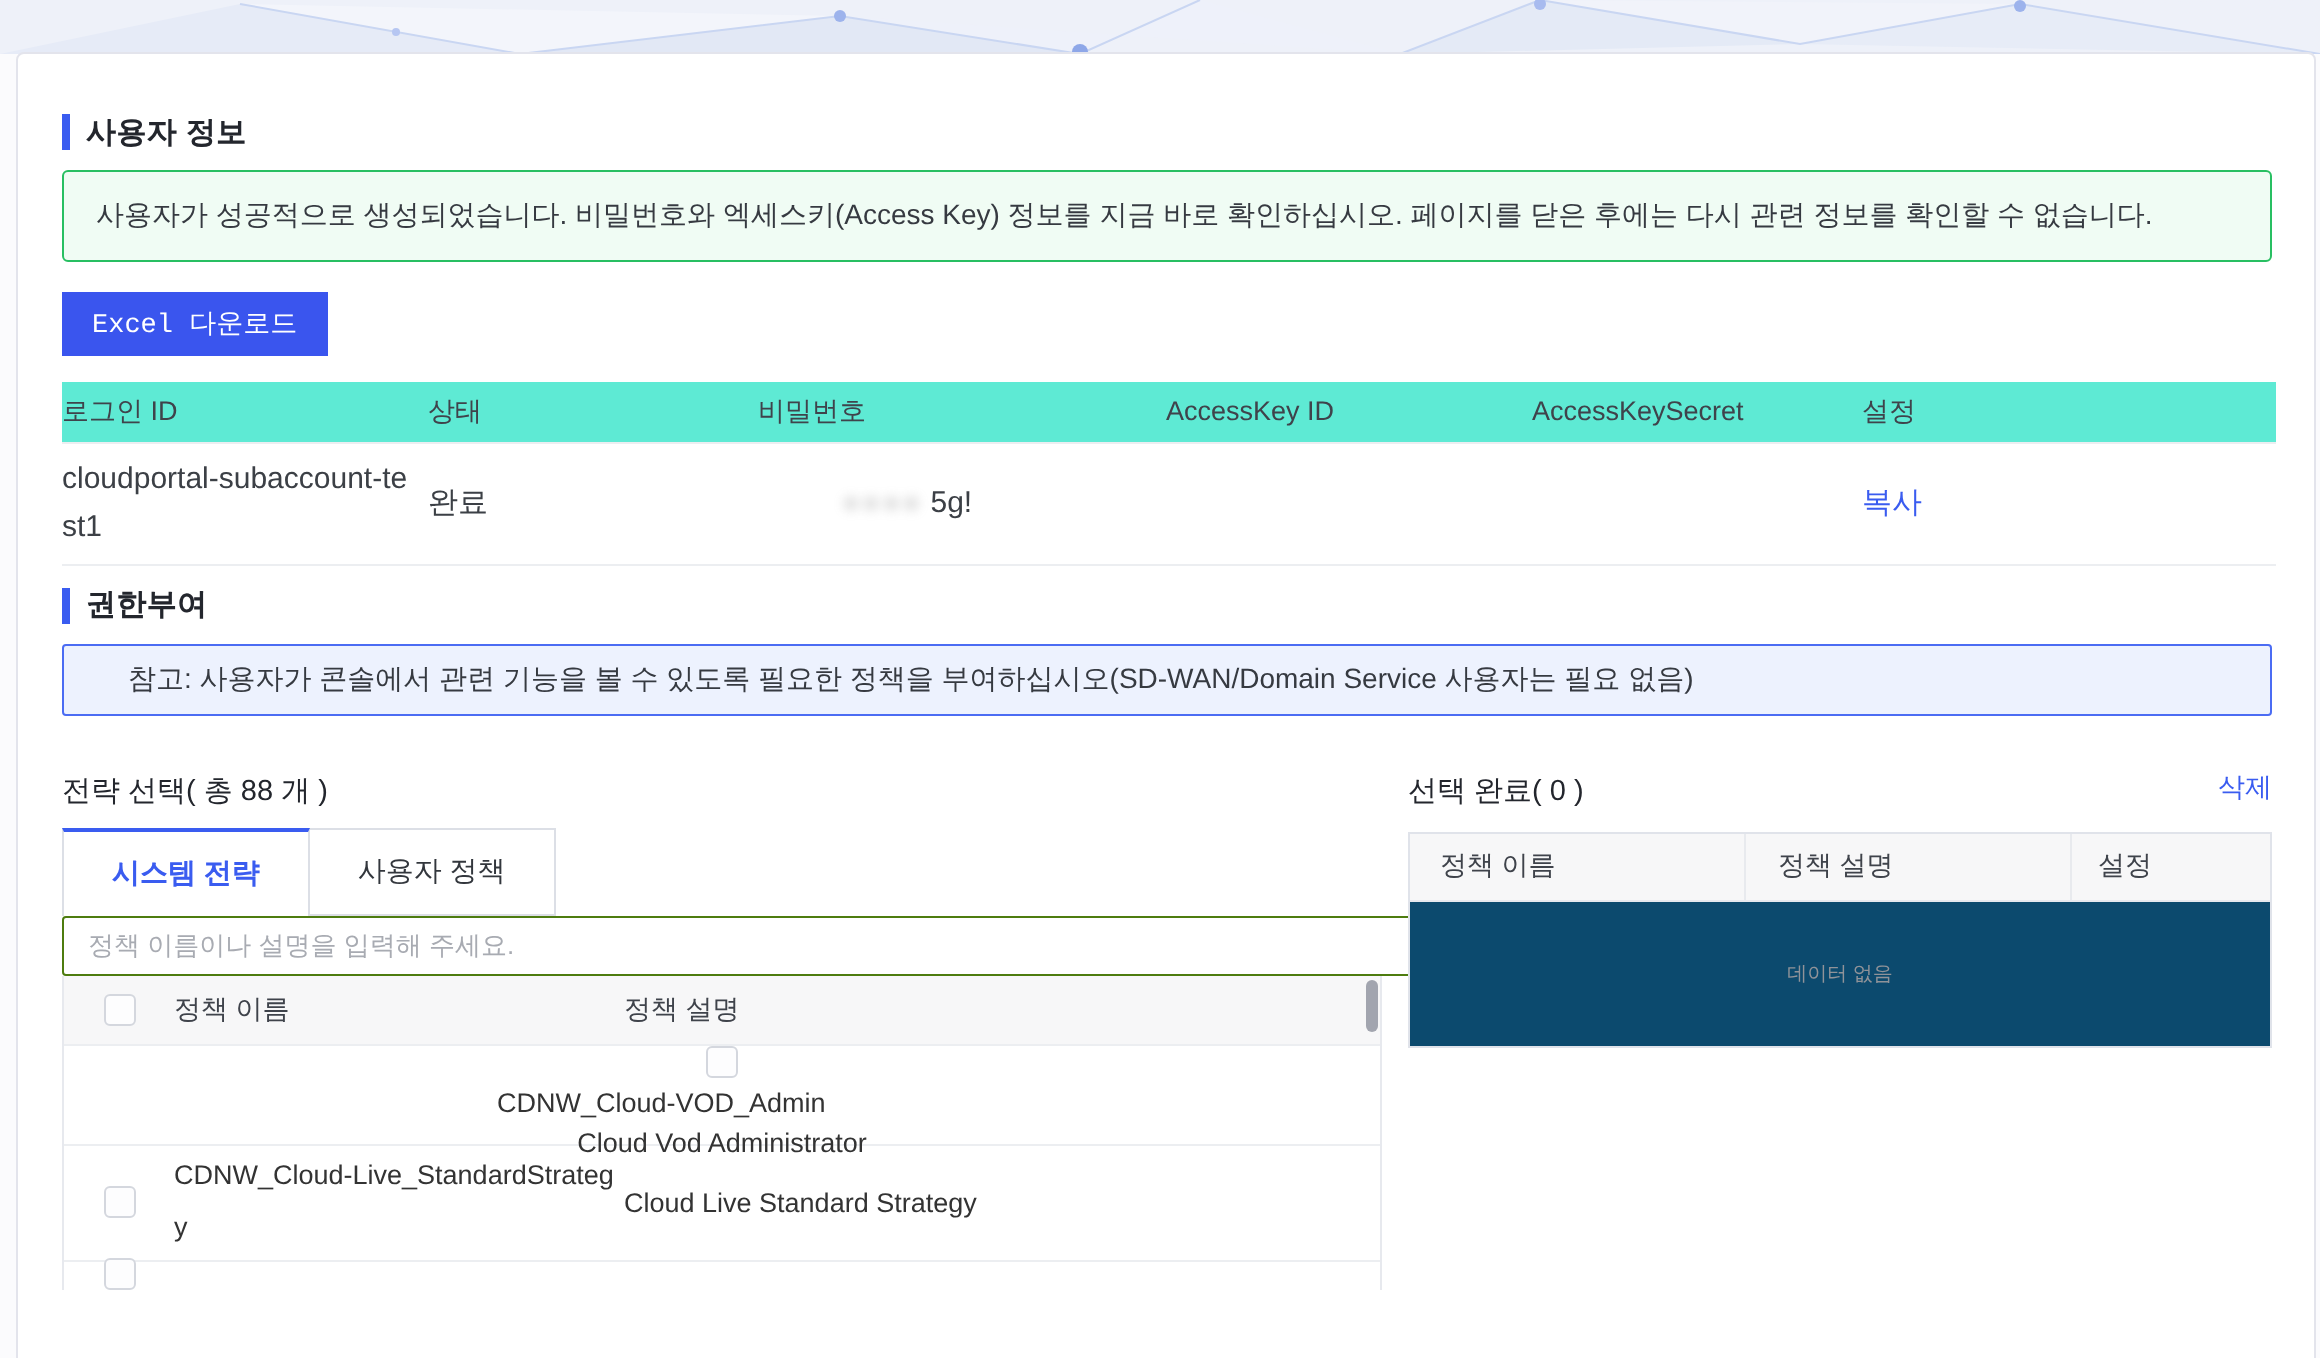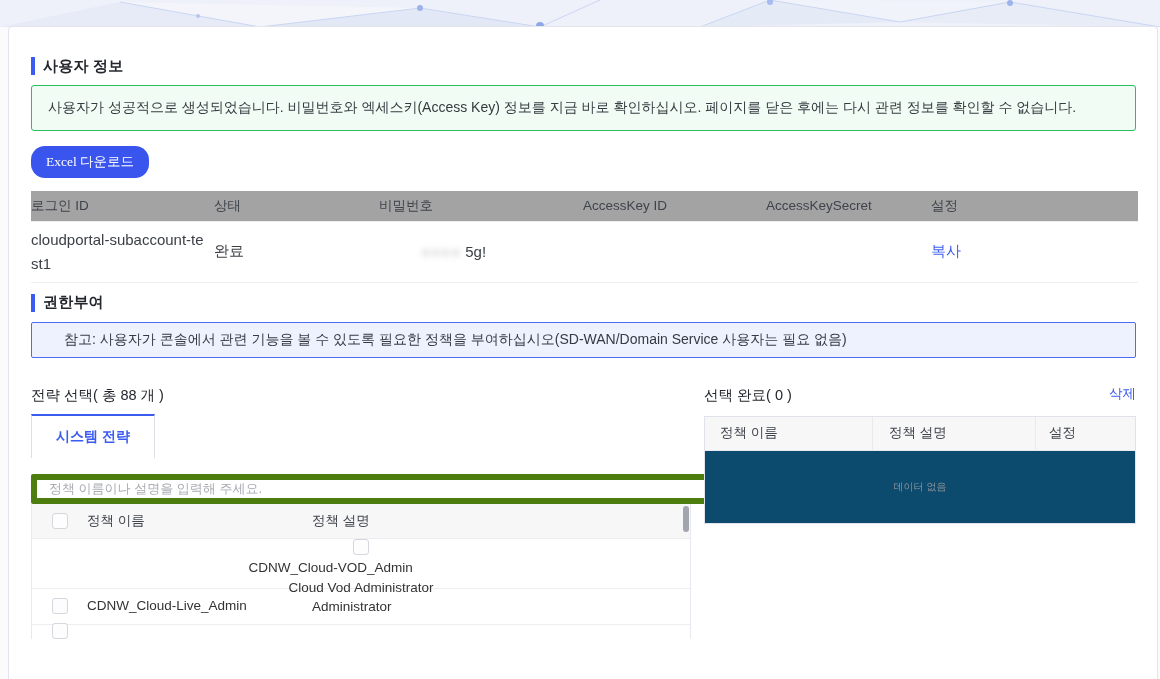--- a/index.html
+++ b/index.html
@@ -19,26 +19,26 @@
 
   .sec-title { display:flex; align-items:center; height:20px; margin-bottom:9px; }
   .sec-bar { width:4px; height:18px; background:#3a5cf0; margin-right:8px; }
   .sec-title h2 { font-size:15px; font-weight:700; color:#23262d; letter-spacing:.2px; }
 
   .alert-success { height:46px; border:1px solid #28bf62; background:#f0fcf4;
     border-radius:3px; display:flex; align-items:center; padding:0 16px;
     font-size:14px; color:#363a41; }
 
   .btn-excel { margin-top:15px; height:32px; padding:0 15px; background:#3a55ee;
-    color:#fff; border:none; border-radius:14px; font-size:13.5px; cursor:pointer;
-    font-family:Liberation Serif, serif; }
+    color:#fff; border:none; border-radius:0; font-size:13.5px; cursor:pointer;
+    font-family:Liberation Mono, monospace; }
 
   
   table.user-table { width:1107px; border-collapse:collapse; margin-top:13px; table-layout:fixed; }
-  .user-table th { background:#a3a3a3; height:30px; text-align:left; font-weight:400;
+  .user-table th { background:#5eead4; height:30px; text-align:left; font-weight:400;
     font-size:13.5px; color:#3f434b; padding:0 8px 0 0; border-bottom:1px solid #eceef1;margin-top:40px; }
   .user-table td { height:52px; font-size:15px; color:#3c4046; padding:6px 8px 6px 0;
     border-bottom:1px solid #eceef1; vertical-align:middle; }
   .c-login { width:183px; } .c-status { width:165px; } .c-pass { width:204px; }
   .c-akid { width:183px; } .c-aks { width:165px; }
   .cell-login { word-break:break-all; line-height:1.6; }
   .pw-blur { filter:blur(3px); opacity:.35; color:#888; margin-right:4px; letter-spacing:1px; }
   .link { color:#3a5cf0; cursor:pointer; }
 
   .sec2 { margin-top:10px; }
@@ -54,21 +54,21 @@
   .panel-head { display:flex; justify-content:space-between; align-items:center; height:17px; }
 
   
   .tabs { display:flex; margin-top:11px; height:44px; }
   .tab { height:44px; padding:0 24px; display:flex; align-items:center; font-size:14px;
     cursor:pointer; background:#fff; }
   .tab.active { border:1px solid #dcdfe6; border-top:2px solid #3a5cf0; border-bottom:none;
     color:#3a5cf0; font-weight:700; }
   .tab.inactive { border:1px solid #dcdfe6; border-left:none; color:#33373d; }
 
-  .search { margin-top:16px; width:736px; height:30px; border:6px solid #4d7c0f;
+  .search { margin-top:0; width:736px; height:30px; border:1px solid #4d7c0f;
     border-radius:2px; padding:0 12px; font-size:13px; color:#333; outline:none;
     font-family:inherit; }
   .search::placeholder { color:#a8abb2; }
 
   
   .ptable { position:relative; width:660px; border-left:1px solid #e7e9ee;
     border-right:1px solid #e7e9ee; }
   .prow { display:flex; align-items:center; border-bottom:1px solid #eceef1; background:#fff; }
   .phead { background:#f7f7f8; height:35px; font-size:13.5px; color:#3f434b; }
   .p-check { width:55px; display:flex; justify-content:center; flex:none; }
@@ -172,45 +172,46 @@
     <span>참고: 사용자가 콘솔에서 관련 기능을 볼 수 있도록 필요한 정책을 부여하십시오(SD-WAN/Domain Service 사용자는 필요 없음)</span>
   </div>
 
   <div class="cols">
 
     <div class="col-left">
       <div class="panel-title">전략 선택( 총 88 개 )</div>
 
       <div class="tabs">
         <div class="tab active">시스템 전략</div>
+        <div class="tab inactive">사용자 정책</div>
       </div>
 
       <input class="search" type="text" placeholder="정책 이름이나 설명을 입력해 주세요." style="">
 
       <div class="ptable">
         <div class="prow phead">
           <div class="p-check">
               <span class="checkbox"></span>
             </div>
           <div class="p-name">정책 이름</div>
           <div class="p-desc">정책 설명</div>
         </div>
         <div class="prow r1">
           <div class="p-check">
               <span class="checkbox"></span>
             </div>
           <div class="p-name">CDNW_Cloud-VOD_Admin</div>
           <div class="p-desc">Cloud Vod Administrator</div>
         </div>
-        <div class="prow r3">
+        <div class="prow r2">
           <div class="p-check">
               <span class="checkbox"></span>
             </div>
-          <div class="p-name">CDNW_Cloud-Live_Admin</div>
-          <div class="p-desc">Administrator</div>
+          <div class="p-name">CDNW_Cloud-Live_StandardStrategy</div>
+          <div class="p-desc">Cloud Live Standard Strategy</div>
         </div>
         <div class="prow rpartial">
           <div class="p-check" style="align-self:flex-end;">
               <span class="checkbox" style="margin-top:10px;"></span>
             </div>
         </div>
         <div class="scroll-thumb"></div>
       </div>
     </div>
 

